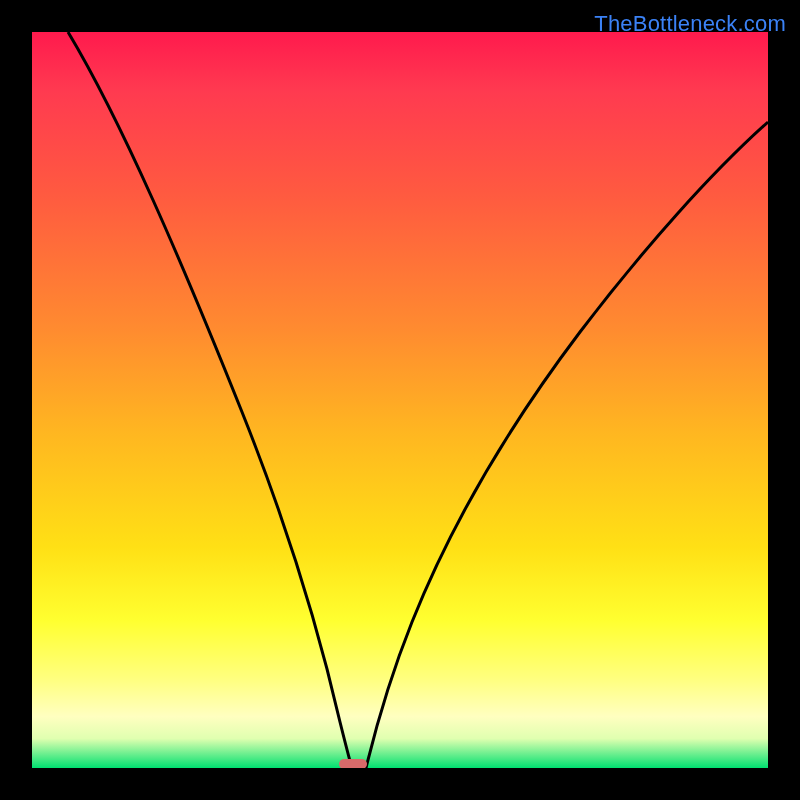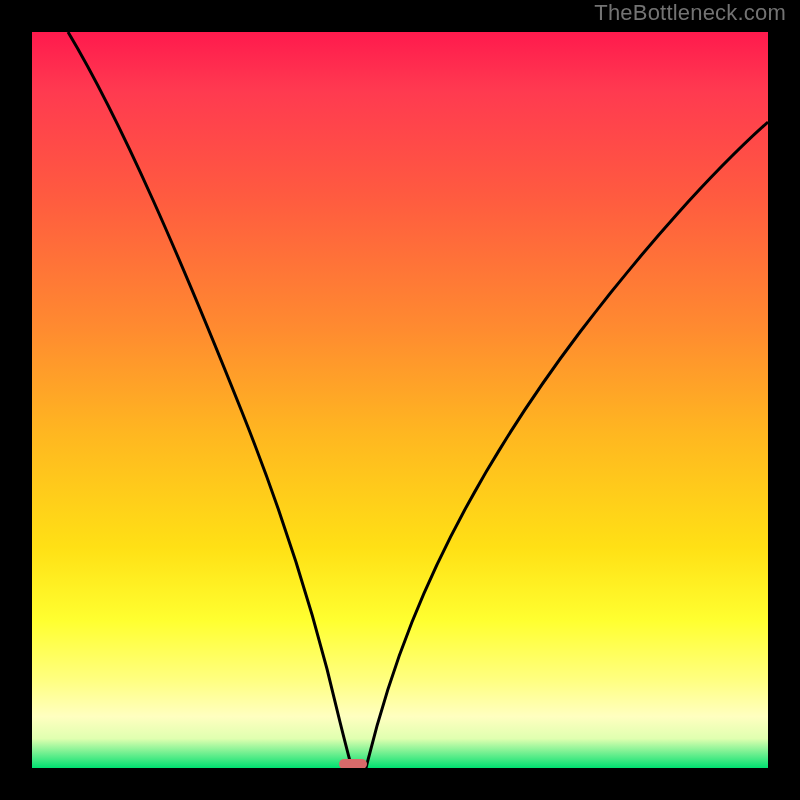--- a/index.html
+++ b/index.html
@@ -51,23 +51,23 @@
   }
   .marker {
     position: absolute;
     width: 28px;
     height: 10px;
     background: #d86a6a;
     border-radius: 5px;
   }
   .watermark {
     position: absolute;
-    top: 0;
+    top: 11px;
     right: 14px;
-    color: #737373;
+    color: #3b82f6;
     font-size: 22px;
     font-weight: 400;
     letter-spacing: 0.2px;
   }
 </style>
 </head>
 <body>
 
 <div class="frame">
   <div class="plot-area">

